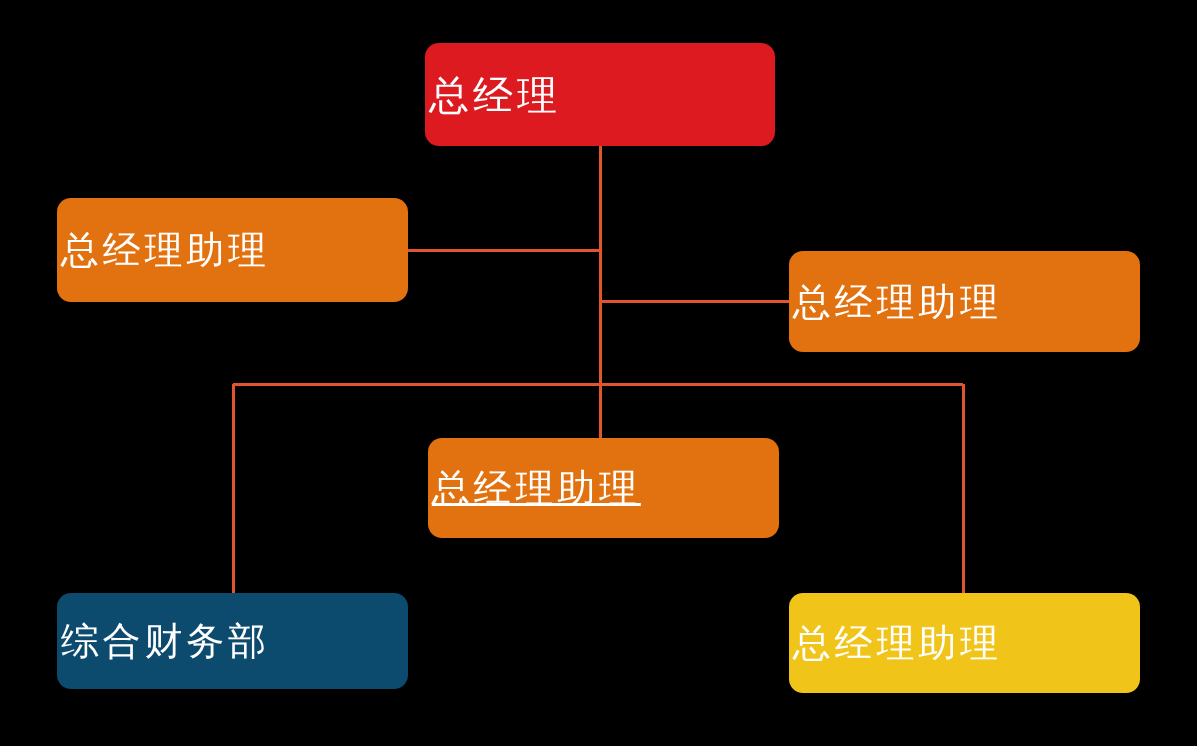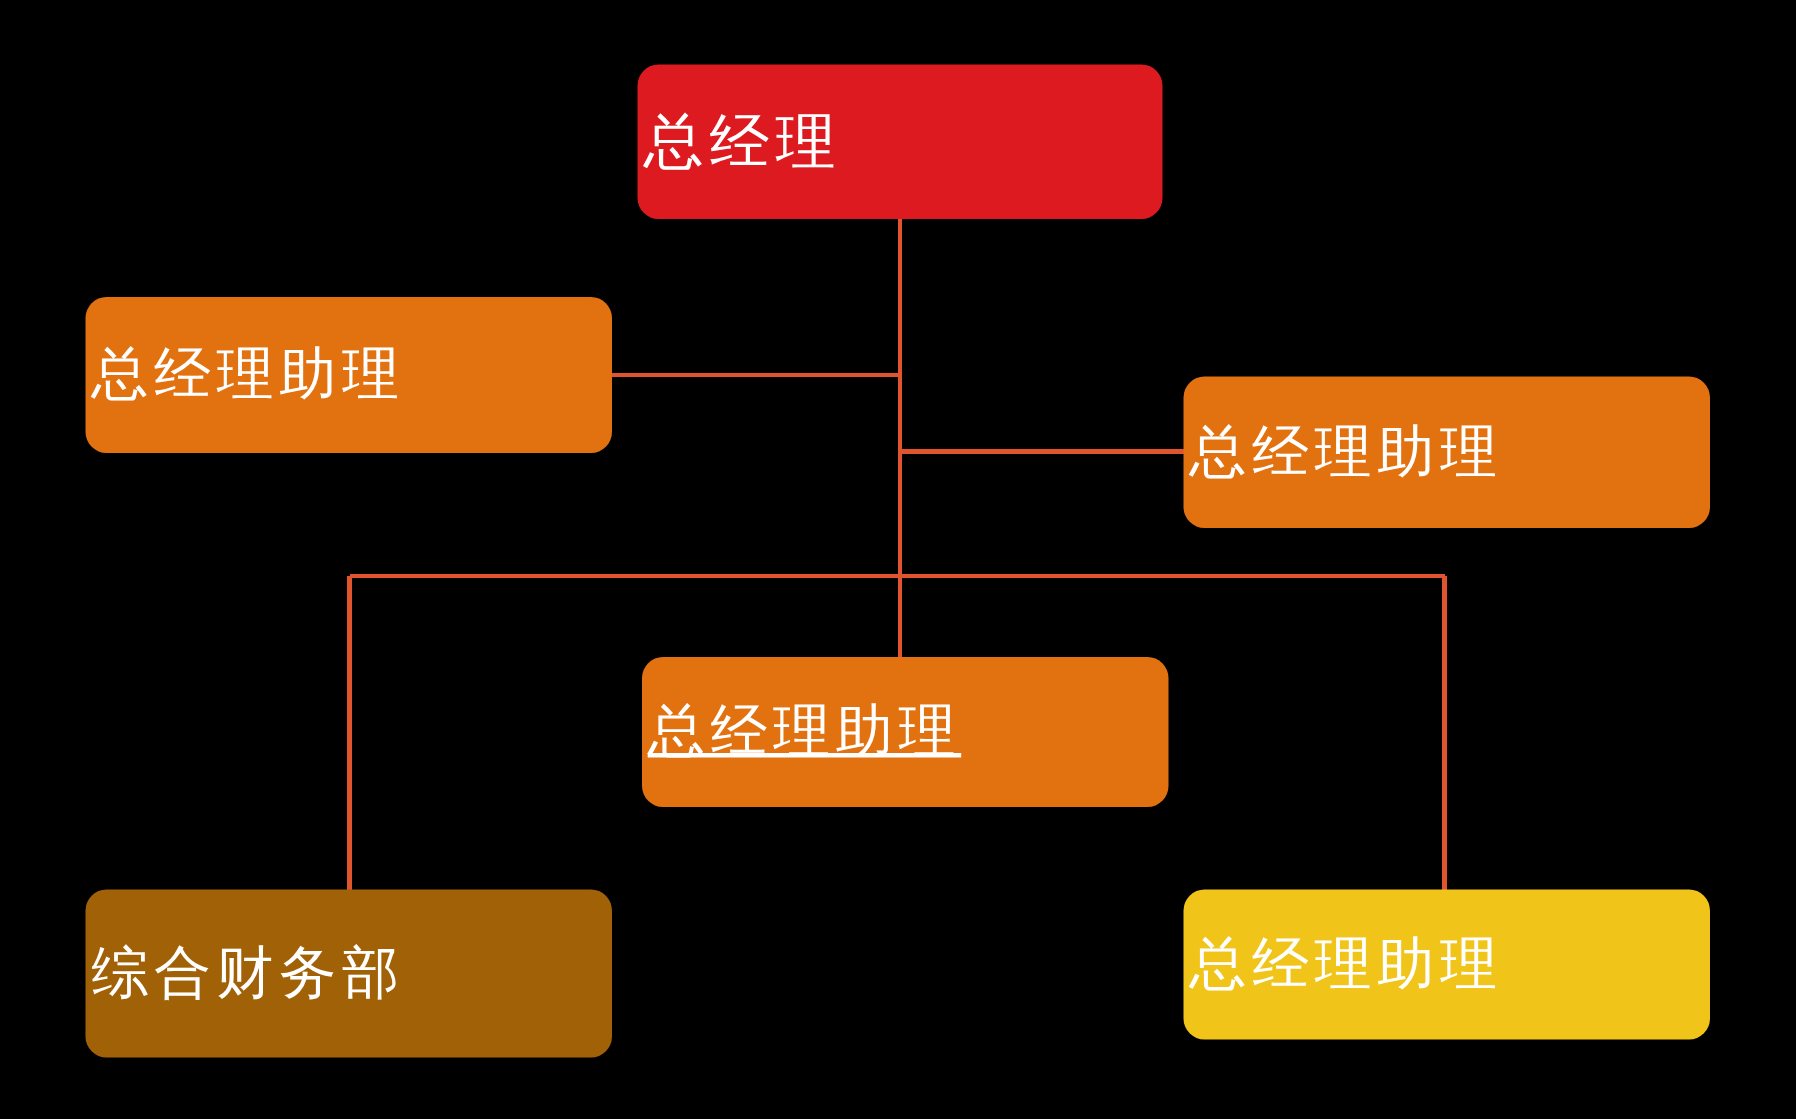--- a/index.html
+++ b/index.html
@@ -68,21 +68,21 @@
       </div>
       <div class="node lvl-vp" style="left: 57px; top: 198px; width: 351px; height: 104px; background: rgb(226, 113, 15); color: rgb(255, 255, 255);">
         <span class="node-label">总经理助理</span>
       </div>
       <div class="node lvl-vp" style="left: 789px; top: 251px; width: 351px; height: 101px; background: rgb(226, 113, 15); color: rgb(255, 255, 255);">
         <span class="node-label">总经理助理</span>
       </div>
       <div class="node lvl-asst" style="left: 428px; top: 438px; width: 351px; height: 100px; background: rgb(226, 113, 15); color: rgb(255, 255, 255); text-decoration: underline;">
         <span class="node-label">总经理助理</span>
       </div>
-      <div class="node lvl-dept" style="left: 57px; top: 593px; width: 351px; height: 112px; background: #a16207; color: rgb(255, 255, 255);">
+      <div class="node lvl-dept" style="left: 57px; top: 593px; width: 351px; height: 96px; background: #0c4a6e; color: rgb(255, 255, 255);">
         <span class="node-label">综合财务部</span>
       </div>
       <div class="node lvl-dept" style="left: 789px; top: 593px; width: 351px; height: 100px; background: rgb(240, 196, 25); color: rgb(255, 255, 255);">
         <span class="node-label">总经理助理</span>
       </div>
     </div>
 
 </div>
 
 </body></html>

